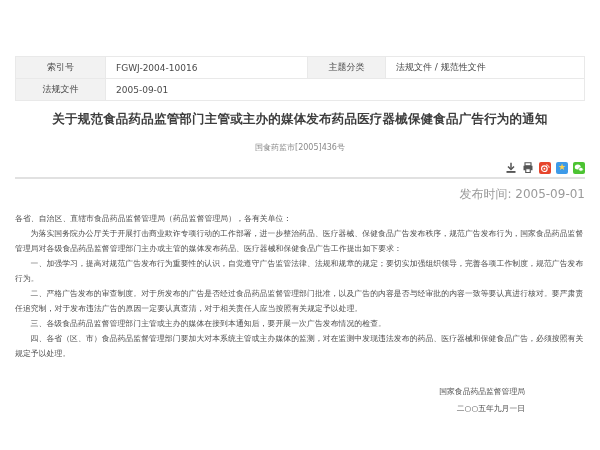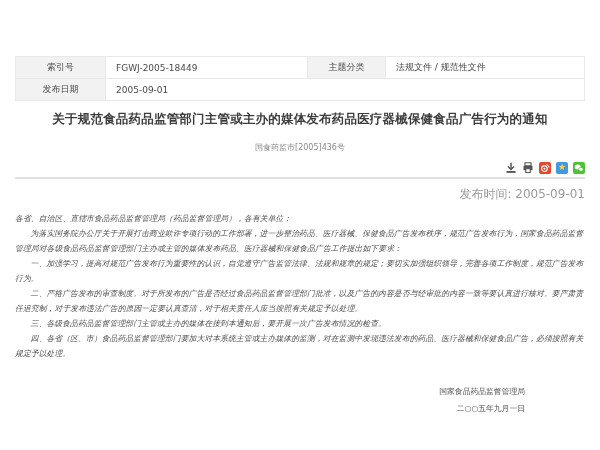--- a/index.html
+++ b/index.html
@@ -89,21 +89,20 @@
   }
 
   
   .doc-body { margin-top: 8px; }
   .doc-body p {
     font-size: 7.8px;
     line-height: 15px;
     color: #4d4d4d;
     letter-spacing: 0.1px;
     text-align: left;
-    font-style: italic;
   }
   .doc-body p.indent { text-indent: 2em; }
 
   
   .signature-block {
     margin-top: 22px;
     width: 100%;
     padding-right: 60px;
     text-align: right;
   }
@@ -121,26 +120,26 @@
   <table class="meta">
     <colgroup>
         <col class="c1">
         <col class="c2">
         <col class="c3">
         <col>
       </colgroup>
     <tbody>
         <tr>
       <td class="mlabel">索引号</td>
-      <td>FGWJ-2005-18449</td>
+      <td>FGWJ-2004-10016</td>
       <td class="mlabel">主题分类</td>
       <td>法规文件 / 规范性文件</td>
     </tr>
     <tr>
-      <td class="mlabel">发布日期</td>
+      <td class="mlabel">法规文件</td>
       <td colspan="3">2005-09-01</td>
     </tr>
   </tbody>
     </table>
 
   <div class="doc-title">关于规范食品药品监管部门主管或主办的媒体发布药品医疗器械保健食品广告行为的通知</div>
   <div class="doc-number">国食药监市[2005]436号</div>
 
   <div class="toolbar">
     <span class="tool-btn">

